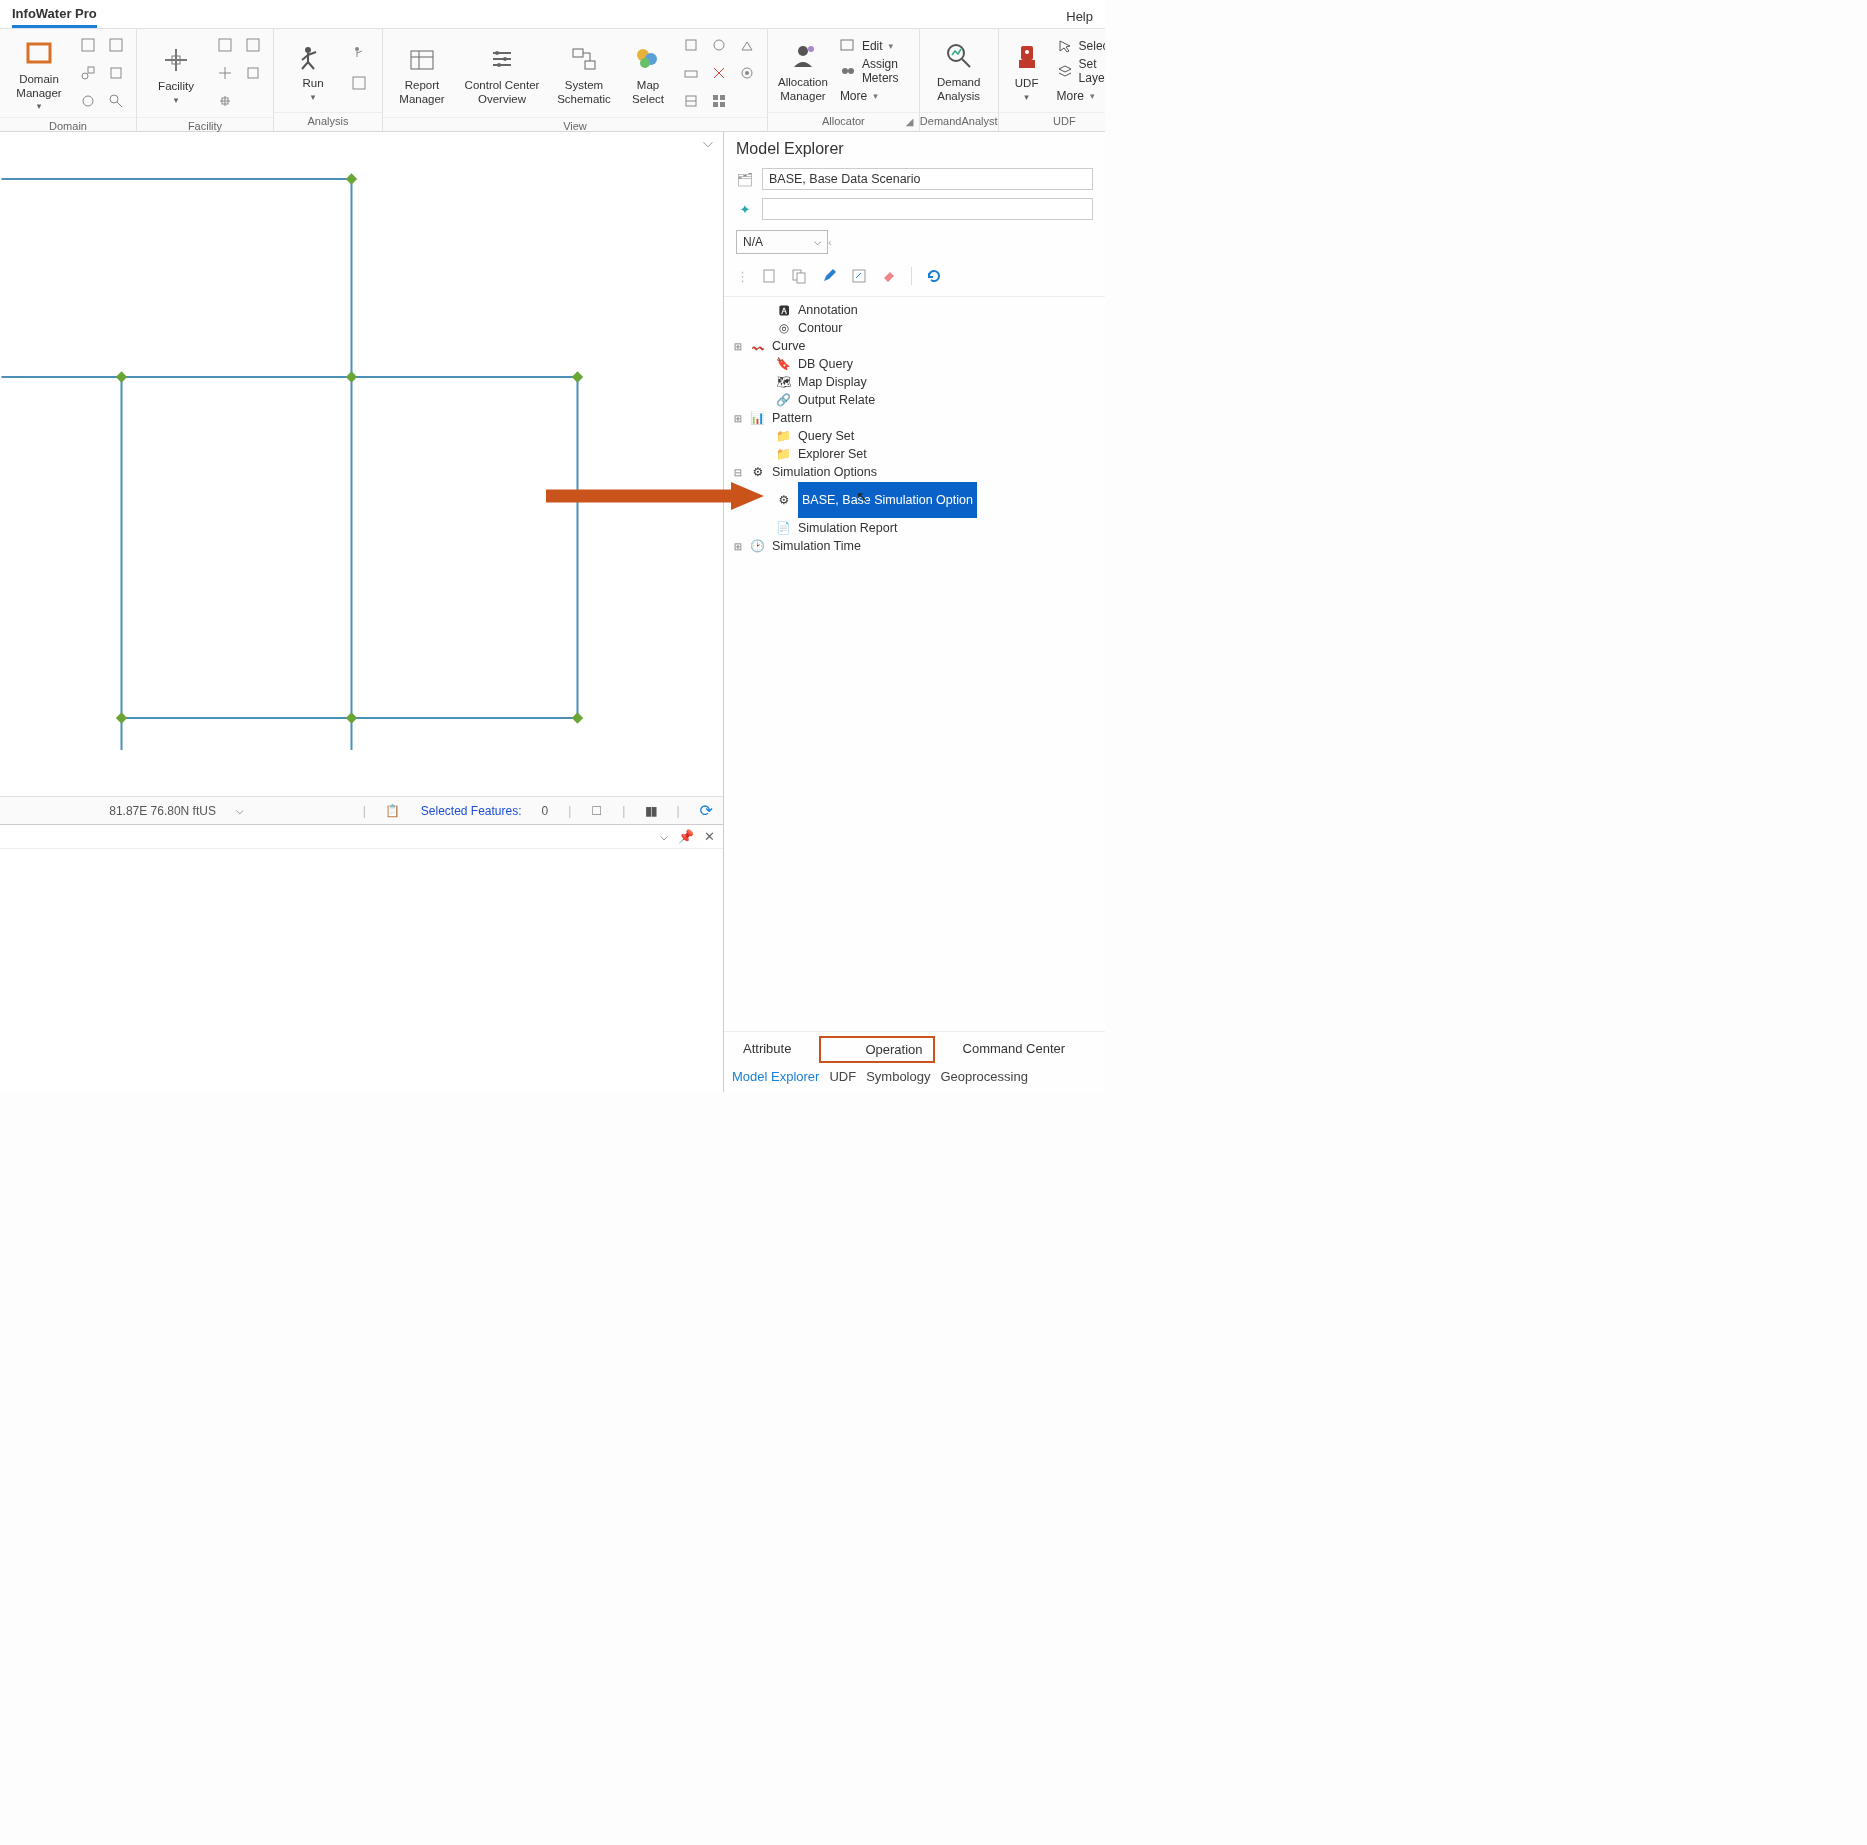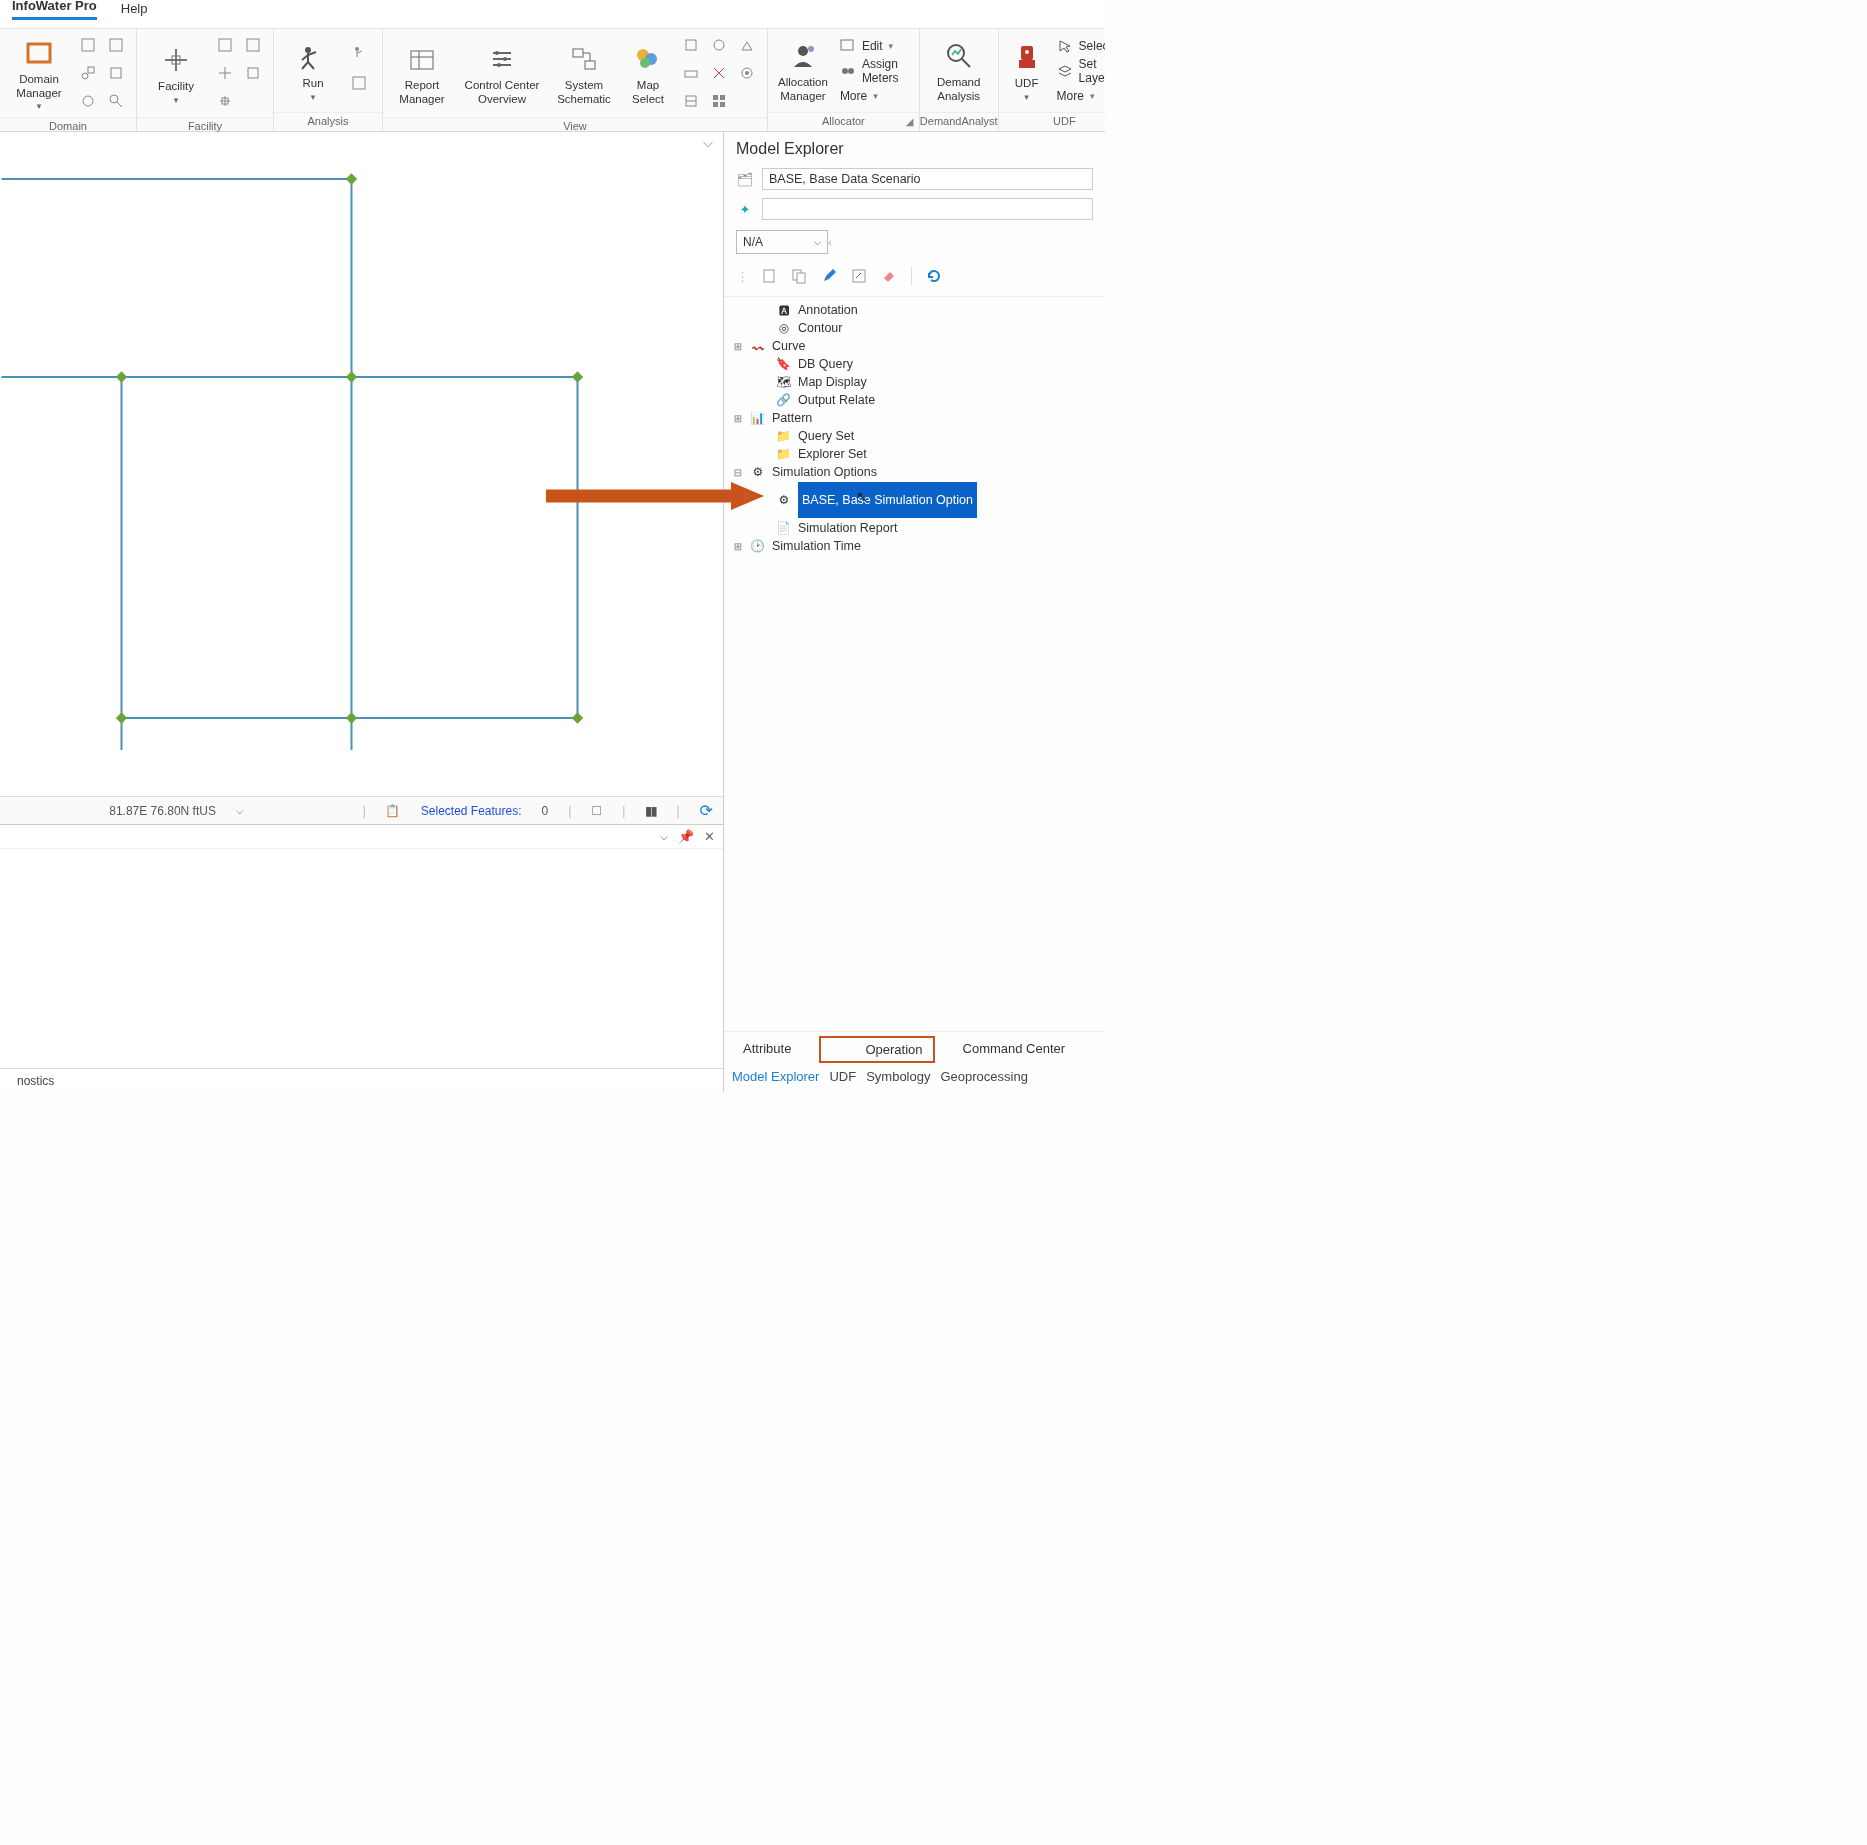--- a/index.html
+++ b/index.html
@@ -13,23 +13,24 @@
     height: 1092px;
     overflow: hidden;
     position: relative;
   }
 
   
   .menubar {
     height: 28px;
     display: flex;
     align-items: flex-end;
-    padding: 8px 12px;
-    gap: 24px;
+    padding: 0 12px;
+    gap: 36px;
     background: #fff;
+    justify-content: space-between;
   }
   .menubar .tab {
     padding-bottom: 4px;
   }
   .menubar .tab.active {
     font-weight: 600;
     border-bottom: 3px solid #1a7fd6;
   }
 
   
@@ -765,23 +766,20 @@
       <span style="color:#1a7fd6;font-size:16px">⟳</span>
     </div>
 
     <div class="dock-panel">
       <div class="dock-header">
         <span style="font-size:10px">⌵</span>
         <span>📌</span>
         <span>✕</span>
       </div>
       <div class="dock-body"></div>
-      <div class="dock-tabs">
-        <div class="tab">nostics</div>
-      </div>
     </div>
   </div>
 
   <div class="right-col">
     <div class="panel-title">Model Explorer</div>
 
     <div class="scenario-row">
       <span class="icon">🗂</span>
       <div class="scenario-box">BASE, Base Data Scenario</div>
     </div>

